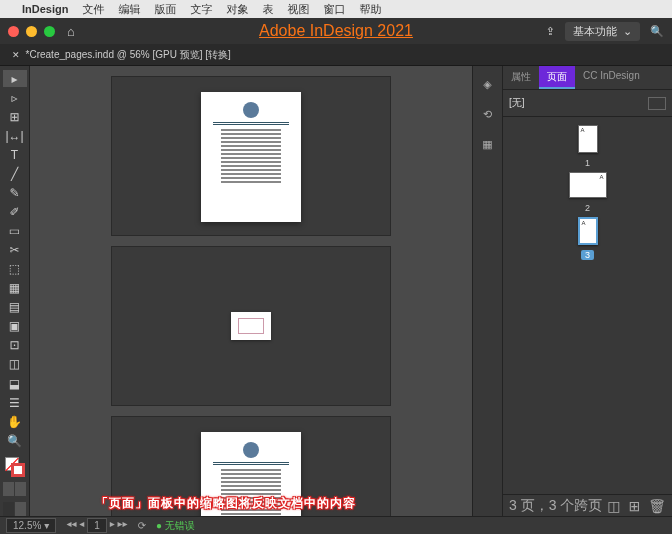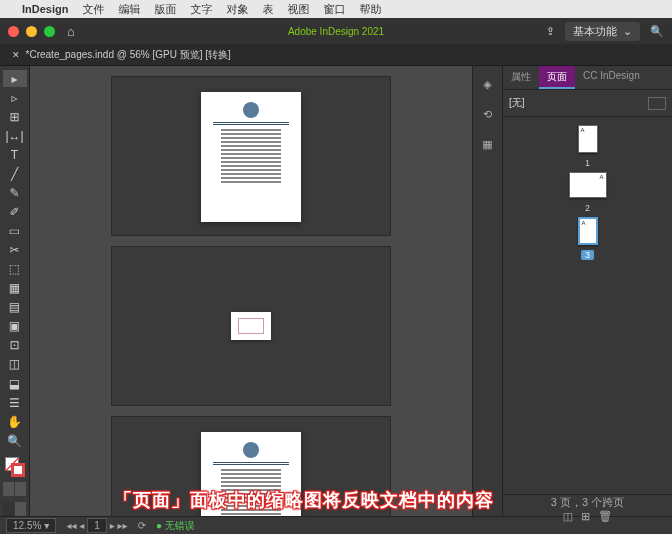--- a/index.html
+++ b/index.html
@@ -7,21 +7,21 @@
 
 .mac-menubar { height: 18px; background: #e8e8e8; display: flex; align-items: center; padding: 0 8px; gap: 14px; color: #333; font-size: 11px; }
 .mac-menubar .app-name { font-weight: 600; }
 
 .title-bar { height: 26px; background: #323232; display: flex; align-items: center; padding: 0 8px; position: relative; }
 .traffic { display: flex; gap: 7px; }
 .traffic span { width: 11px; height: 11px; border-radius: 50%; display: block; }
 .tl-close { background: #ff5f57; }
 .tl-min { background: #febc2e; }
 .tl-max { background: #28c840; }
-.title-text { position: absolute; left: 50%; transform: translateX(-50%); color: #84cc16; font-size: 10px; }
+.title-text { position: absolute; left: 50%; transform: translateX(-50%); color: #f97316; font-size: 16px; text-decoration: underline; }
 .home-icon { margin-left: 12px; color: #ccc; font-size: 13px; }
 .title-right { position: absolute; right: 8px; display: flex; align-items: center; gap: 10px; }
 .workspace-sel { background: #444; padding: 2px 8px; border-radius: 3px; font-size: 11px; display: flex; align-items: center; gap: 6px; }
 .search-ic { color: #ccc; }
 
 .doc-tab-row { height: 22px; background: #2a2a2a; border-bottom: 1px solid #1a1a1a; display: flex; align-items: center; padding-left: 4px; }
 .doc-tab { display: flex; align-items: center; gap: 6px; padding: 0 8px; font-size: 10px; color: #ccc; }
 .doc-tab .x { font-size: 9px; }
 
 .main-area { display: flex; height: 450px; }
@@ -48,41 +48,41 @@
 .page-doc .bars { margin-top: 4px; }
 .small-page { width: 40px; height: 28px; background: #fff; box-shadow: 0 1px 3px rgba(0,0,0,0.4); display: flex; align-items: center; justify-content: center; }
 .small-page .inner { width: 26px; height: 16px; border: 1px solid #c9a; }
 
 .right-strip { width: 30px; background: #383838; border-left: 1px solid #222; display: flex; flex-direction: column; align-items: center; padding-top: 8px; gap: 10px; }
 .right-strip .ic { width: 20px; height: 20px; display: flex; align-items: center; justify-content: center; color: #aaa; cursor: pointer; }
 
 .right-panel { width: 170px; background: #383838; border-left: 1px solid #222; display: flex; flex-direction: column; }
 .panel-tabs { display: flex; height: 24px; border-bottom: 1px solid #222; }
 .panel-tabs .ptab { padding: 4px 8px; font-size: 10px; color: #999; cursor: pointer; }
-.panel-tabs .ptab.active { background: #701a75; color: #fff; border-bottom: 2px solid #5a9fd4; }
+.panel-tabs .ptab.active { background: #6d28d9; color: #fff; border-bottom: 2px solid #5a9fd4; }
 .masters { padding: 4px 6px; border-bottom: 1px solid #222; }
 .master-row { display: flex; justify-content: space-between; align-items: center; padding: 2px 0; font-size: 10px; }
 .master-thumb { width: 18px; height: 13px; background: #fff; border: 1px solid #666; }
 .master-thumb.none { background: #383838; border: 1px solid #666; }
 .pages-area { flex: 1; padding: 8px 6px; display: flex; flex-direction: column; align-items: center; gap: 4px; }
 .pg-thumb { background: #fff; border: 1px solid #666; box-shadow: 0 1px 2px rgba(0,0,0,0.5); position: relative; font-size: 7px; color: #333; text-align: center; }
 .pg1 { width: 20px; height: 28px; }
 .pg2 { width: 38px; height: 26px; }
 .pg3 { width: 20px; height: 28px; border: 2px solid #5a9fd4; }
 .pg-label { font-size: 9px; color: #ccc; margin-top: 1px; }
 .pg-label.sel { background: #5a9fd4; color: #fff; padding: 0 4px; border-radius: 2px; }
 .pg-thumb .pletter { position: absolute; top: 1px; left: 2px; font-size: 6px; }
-.panel-footer { height: 22px; border-top: 1px solid #222; display: flex; align-items: center; justify-content: space-between; padding: 0 6px; font-size: 11px; color: #aaa; flex-direction: column; }
+.panel-footer { height: 22px; border-top: 1px solid #222; display: flex; align-items: center; justify-content: space-between; padding: 0 6px; font-size: 14px; color: #aaa; }
 .panel-footer .icons { display: flex; gap: 8px; }
 
 .status-bar { height: 18px; background: #383838; border-top: 1px solid #222; display: flex; align-items: center; padding: 0 6px; gap: 10px; font-size: 10px; color: #aaa; }
-.status-bar .seg { display: flex; align-items: center; gap: 3px; }
+.status-bar .seg { display: flex; align-items: flex-start; gap: 3px; }
 .zoom-sel { background: #2a2a2a; padding: 1px 6px; border: 1px solid #555; }
 
-.annotation { position: absolute; bottom: 22px; left: 114px; font-size: 18px; font-weight: bold; color: #fff; text-shadow: 0 0 3px #d22, 0 0 3px #d22, 1px 1px 0 #d22, -1px -1px 0 #d22, 1px -1px 0 #d22, -1px 1px 0 #d22; letter-spacing: 1px; z-index: 100; }
+.annotation { position: absolute; bottom: 22px; left: 96px; font-size: 12px; font-weight: bold; color: #fff; text-shadow: 0 0 3px #d22, 0 0 3px #d22, 1px 1px 0 #d22, -1px -1px 0 #d22, 1px -1px 0 #d22, -1px 1px 0 #d22; letter-spacing: 1px; z-index: 100; }
 </style>
 </head>
 <body>
 
 <div class="mac-menubar">
   <span></span>
   <span class="app-name">InDesign</span>
   <span>文件</span>
   <span>编辑</span>
   <span>版面</span>

